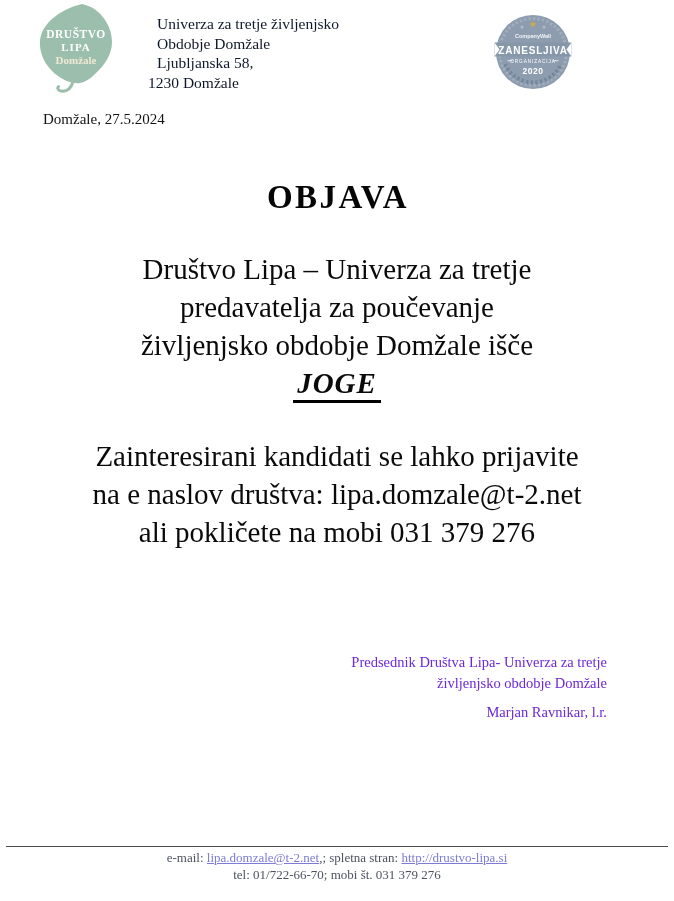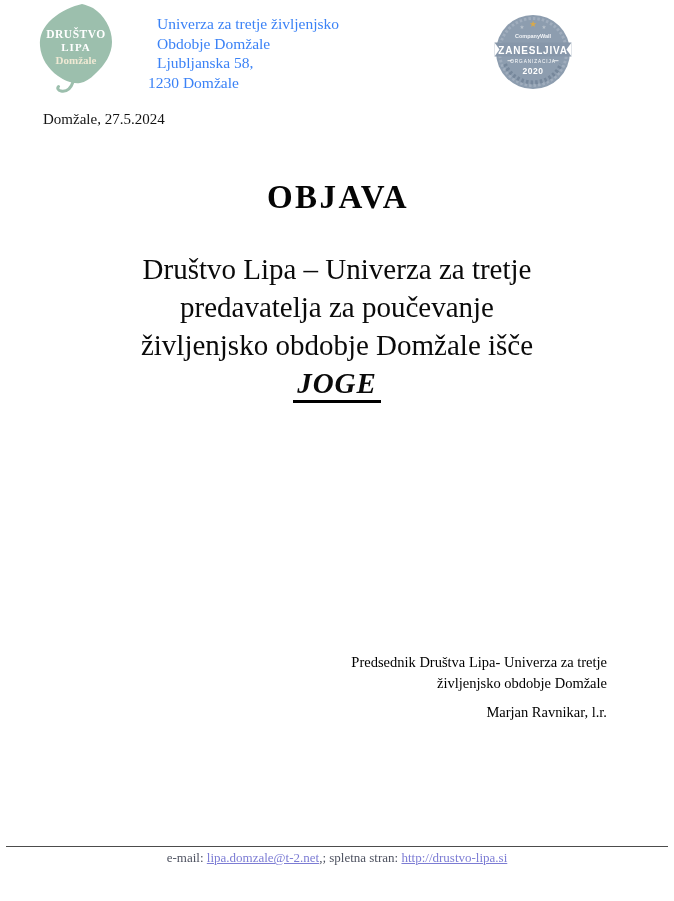--- a/index.html
+++ b/index.html
@@ -2,37 +2,37 @@
 <html><head>
 <meta charset="utf-8">
 <style>
   html,body { margin:0; padding:0; background:#ffffff; }
   .page {
     position:relative; width:674px; height:901px; background:#ffffff;
     font-family:"Liberation Serif", serif; overflow:hidden; color:#0a0a0a;
   }
   
   .leaf-logo  { position:absolute; left:35px; top:2px; }
-  .org-addr   { position:absolute; left:148px; top:14px; font-size:15.5px; line-height:19.5px; color:#3b82f6; }
+  .org-addr   { position:absolute; left:148px; top:14px; font-size:15.5px; line-height:19.5px; color:#0f172a; }
   .org-addr .indent { margin-left:9px; }
   .badge-svg  { position:absolute; left:493px; top:12px; }
   
   .date-line  { position:absolute; left:43px; top:111px; font-size:15px; color:#131313; }
   
   .ann-title  { position:absolute; left:2px; right:0; top:179px; text-align:center;
                 font-size:33px; font-weight:bold; letter-spacing:2.5px; color:#050505; }
   .para-1     { position:absolute; left:0; right:0; top:250px; text-align:center;
                 font-size:29px; line-height:38px; }
   .para-2     { position:absolute; left:0; right:0; top:437px; text-align:center;
                 font-size:29px; line-height:38px; }
   .joge       { display:inline-block; font-weight:bold; font-style:italic; letter-spacing:1px;
                 border-bottom:3.5px solid #000; line-height:32px; padding:0 4px 1px 4px;text-align:right; }
   
   .signature  { position:absolute; right:67px; top:652px; text-align:right;
-                font-size:14.5px; line-height:20.5px; color:#000000; }
+                font-size:14.5px; line-height:20.5px; color:#6d28d9; }
   .sig-name   { margin-top:9px; }
   
   .footer     { position:absolute; left:6px; right:6px; top:846px;
                 border-top:1px solid #4c4c4c; padding-top:2px; text-align:center;
                 font-size:13px; line-height:17.2px; color:#4e5260; }
   .flink      { color:#7c7cd4; text-decoration:underline; cursor:pointer; }
 </style>
 </head>
 <body>
 
@@ -79,26 +79,32 @@
 
   <div class="para-1">
     <div>Društvo Lipa – Univerza za tretje</div>
     <div>predavatelja za poučevanje</div>
     <div>življenjsko obdobje Domžale išče</div>
     <div>
       <span class="joge">JOGE</span>
     </div>
   </div>
 
+  <div class="para-2">
+    <div>Zainteresirani kandidati se lahko prijavite</div>
+    <div>na e naslov društva: lipa.domzale@t-2.net</div>
+    <div>ali pokličete na mobi 031 379 276</div>
+  </div>
 
   <div class="signature">
     <div>Predsednik Društva Lipa- Univerza za tretje</div>
     <div>življenjsko obdobje Domžale</div>
     <div class="sig-name">Marjan Ravnikar, l.r.</div>
   </div>
 
   <div class="footer">
     <div>
       <span>e-mail: </span><a class="flink">lipa.domzale@t-2.net</a><span>,; spletna stran: </span><a class="flink">http://drustvo-lipa.si</a>
     </div>
+    <div>tel: 01/722-66-70; mobi št. 031 379 276</div>
   </div>
 
 </div>
 
 </body></html>

